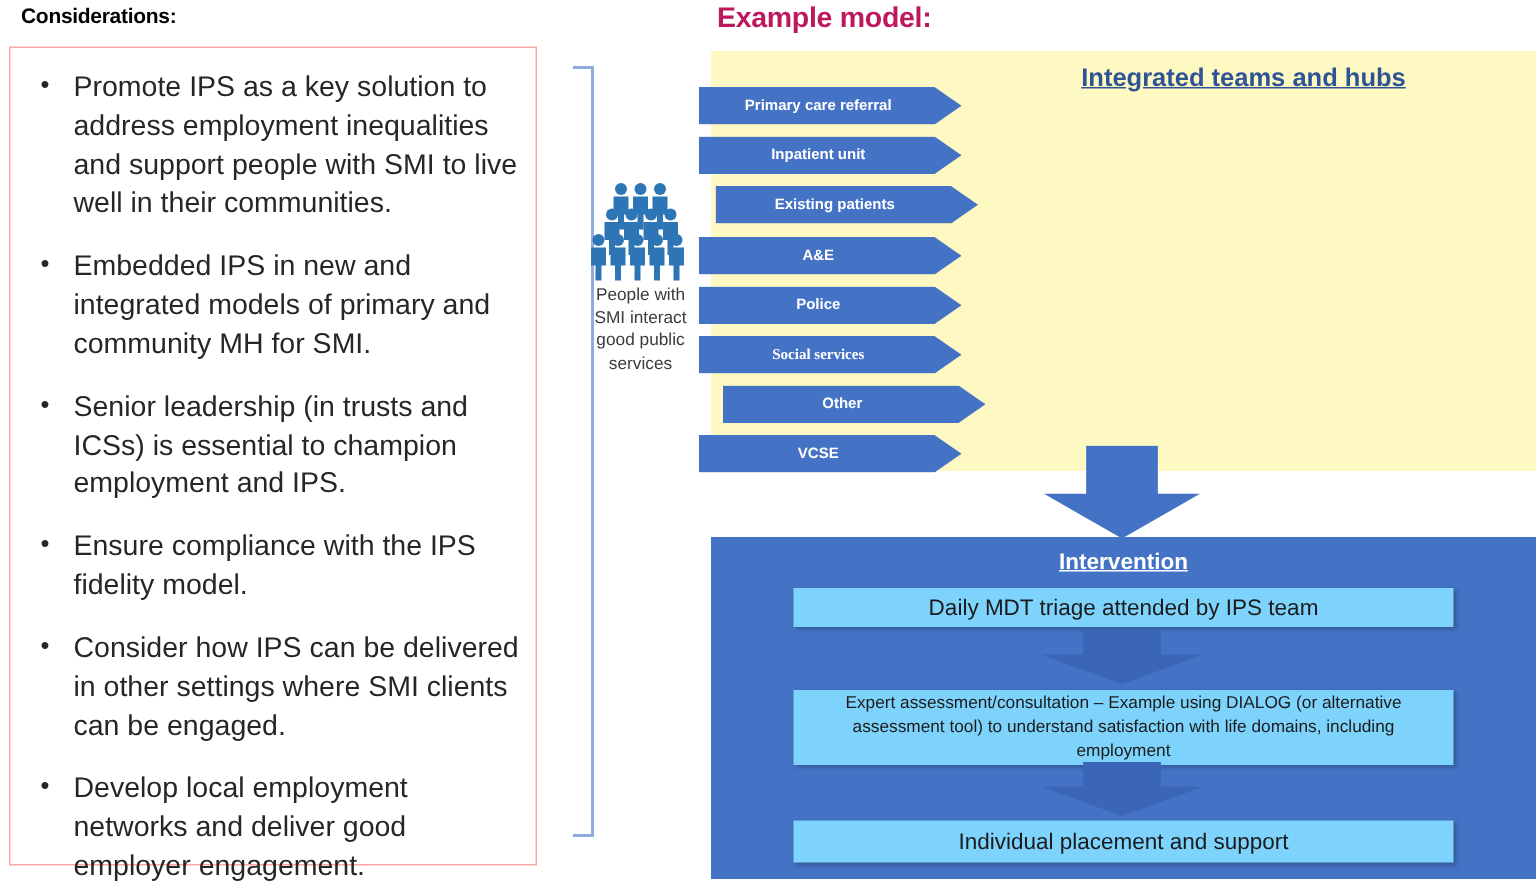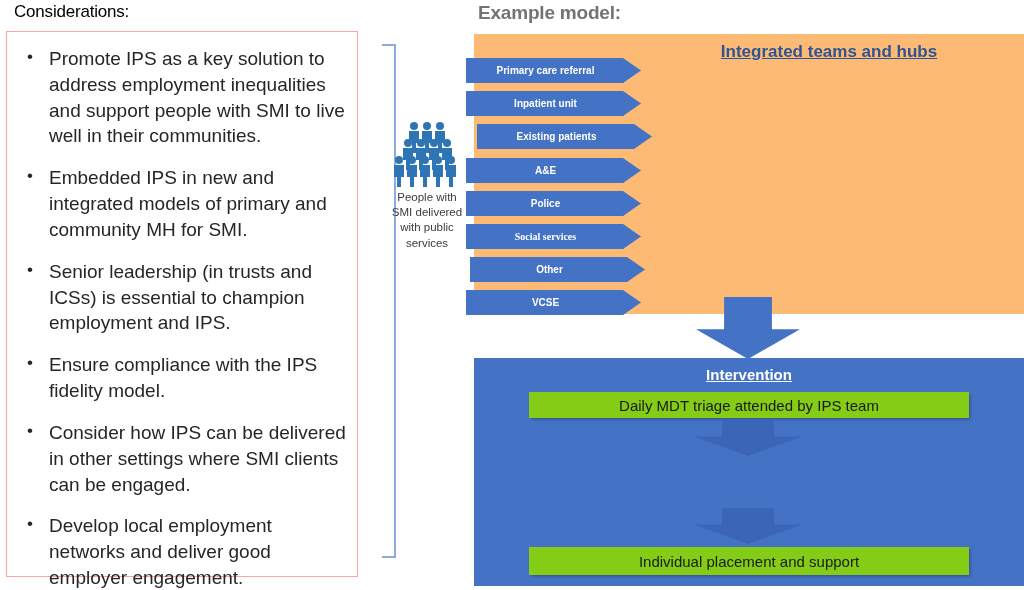--- a/index.html
+++ b/index.html
@@ -14,22 +14,22 @@
     overflow: hidden;
     font-family: "Liberation Sans", sans-serif;
     color: #1a1a1a;
   }
 
   
   #considerations-heading {
     position: absolute;
     left: 14px;
     top: 2px;
-    font-size: 17px;
-    font-weight: normal;
+    font-size: 14px;
+    font-weight: bold;
     color: #000000;
     letter-spacing: -0.2px;
   }
   #considerations-box {
     position: absolute;
     left: 6px;
     top: 31px;
     width: 352px;
     height: 546px;
     border: 1px solid #fca5a5;
@@ -92,32 +92,32 @@
     color: #3b3b3b;
   }
 
   
   #example-heading {
     position: absolute;
     left: 478px;
     top: 2px;
     font-size: 19px;
     font-weight: bold;
-    color: #737373;
+    color: #be185d;
     letter-spacing: -0.2px;
   }
 
   
   #integrated-panel {
     position: absolute;
     left: 474px;
     top: 34px;
     width: 550px;
     height: 280px;
-    background: #fdba74;
+    background: #fef9c3;
   }
   #integrated-title {
     position: absolute;
     left: 0;
     top: 8px;
     width: 100%;
     text-align: center;
     padding-left: 160px;
     box-sizing: border-box;
     font-size: 17px;
@@ -168,21 +168,21 @@
     font-size: 15px;
     font-weight: bold;
     color: #ffffff;
     text-decoration: underline;
     padding-top: 8px;
   }
   .step-box {
     position: absolute;
     left: 55px;
     width: 440px;
-    background: #84cc16;
+    background: #7dd3fc;
     box-shadow: 1.5px 1.5px 3px rgba(0,0,0,0.25);
     box-sizing: border-box;
     display: flex;
     align-items: center;
     justify-content: center;
     text-align: center;
     color: #1a1a1a;
   }
   #step-1 { top: 34px; height: 26px; font-size: 15px; }
   #step-2 { top: 102px; height: 50px; font-size: 11.5px; line-height: 1.4; padding: 0 10px; }
@@ -266,40 +266,41 @@
       <g transform="translate(42,34)">
         <circle cx="5" cy="4" r="4"></circle>
           <path d="M0 9h10v12H7v10H3V21H0z"></path>
       </g>
       <g transform="translate(55,34)">
         <circle cx="5" cy="4" r="4"></circle>
           <path d="M0 9h10v12H7v10H3V21H0z"></path>
       </g>
     </g>
   </svg>
-  <div id="people-caption">People with SMI delivered with public services</div>
+  <div id="people-caption">People with SMI interact good public services</div>
 </div>
 
 <div id="example-heading">Example model:</div>
 
 <div id="integrated-panel">
   <div id="integrated-title">Integrated teams and hubs</div>
 
 </div>
 
 <div class="chevron" style="left:466px; top:58px;  width:175px;">Primary care referral</div>
 <div class="chevron" style="left:466px; top:91px;  width:175px;">Inpatient unit</div>
 <div class="chevron" style="left:477px; top:124px; width:175px;">Existing patients</div>
 <div class="chevron" style="left:466px; top:158px; width:175px;">A&amp;E</div>
 <div class="chevron" style="left:466px; top:191px; width:175px;">Police</div>
 <div class="chevron" style="left:466px; top:224px; width:175px;font-family:Liberation Serif, serif;">Social services</div>
-<div class="chevron" style="left:470px; top:257px; width:175px;">Other</div>
+<div class="chevron" style="left:482px; top:257px; width:175px;">Other</div>
 <div class="chevron" style="left:466px; top:290px; width:175px;">VCSE</div>
 
 <div id="connector-arrow"></div>
 
 <div id="intervention-panel">
   <div id="intervention-title">Intervention</div>
   <div class="step-box" id="step-1">Daily MDT triage attended by IPS team</div>
   <div class="inner-arrow" id="inner-arrow-1"></div>
+  <div class="step-box" id="step-2">Expert assessment/consultation – Example using DIALOG (or alternative assessment tool) to understand satisfaction with life domains, including employment</div>
   <div class="inner-arrow" id="inner-arrow-2"></div>
   <div class="step-box" id="step-3">Individual placement and support</div>
 </div>
 
 </body></html>

